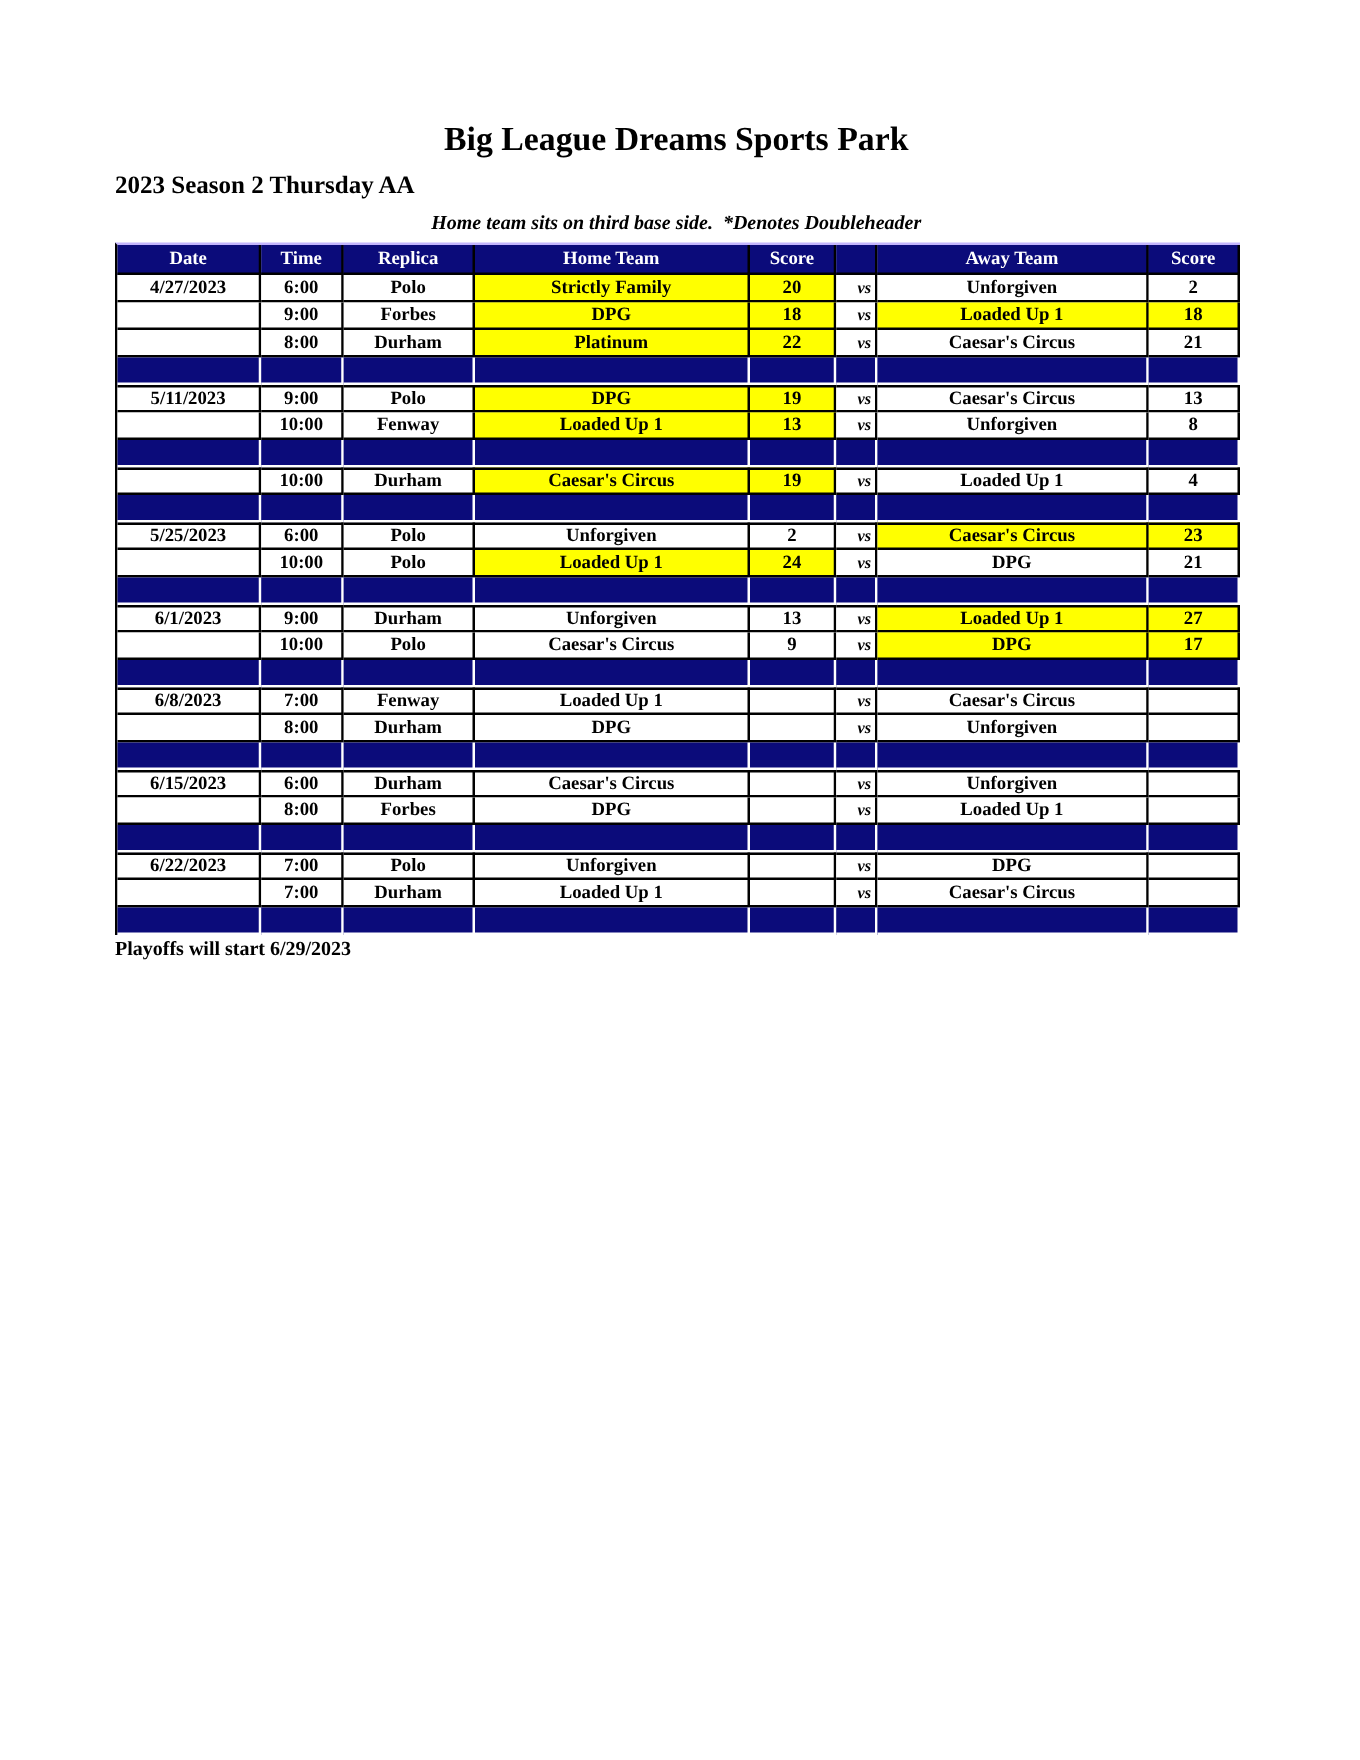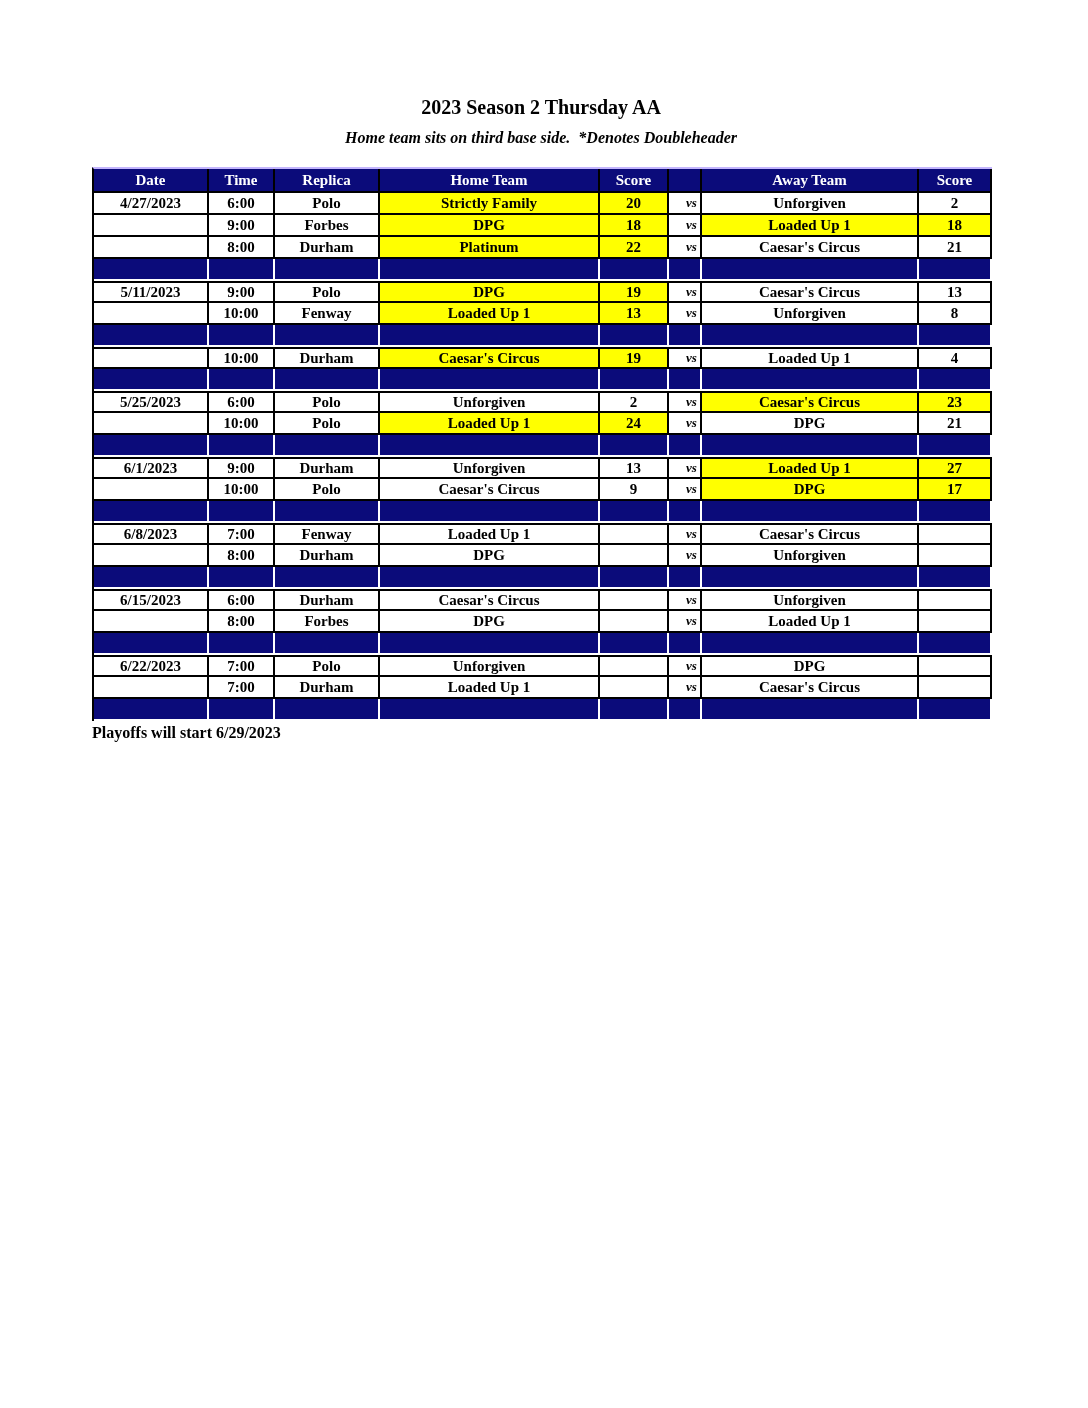--- a/index.html
+++ b/index.html
@@ -23,33 +23,32 @@
   }
   .title {
     text-align: center;
     font-size: 27px;
     font-weight: bold;
     color: #000;
     margin: 0 0 10px 0;
     letter-spacing: 0px;
   }
   .subtitle {
-    text-align: center;
     font-size: 20px;
     font-weight: bold;
     color: #000;
     margin: 0 0 10px 0;
   }
   .note {
     text-align: center;
     font-size: 16px;
     font-weight: bold;
     font-style: italic;
     color: #000;
-    margin: 0 0 20px 0;
+    margin: 0 0 6px 0;
     white-space: pre-wrap;
   }
   table.schedule {
     table-layout: fixed;
     width: 898px;
     border-collapse: separate;
     border-spacing: 0;
     border-left: 2px solid #000;
     border-top: 2px solid #c4b5fd;
   }
@@ -98,20 +97,21 @@
   col.c-hsc   { width: 69px;  }
   col.c-vs    { width: 33px;  }
   col.c-away  { width: 217px; }
   col.c-asc   { width: 73px;  }
 </style>
 </head>
 <body>
 
 <div class="page">
   <div class="content">
+    <h1 class="title">Big League Dreams Sports Park</h1>
     <h2 class="subtitle">2023 Season 2 Thursday AA</h2>
     <div class="note">Home team sits on third base side.  *Denotes Doubleheader</div>
 
     <table class="schedule">
       <colgroup>
         <col class="c-date">
           <col class="c-time">
           <col class="c-repl">
           <col class="c-home">
         <col class="c-hsc">

